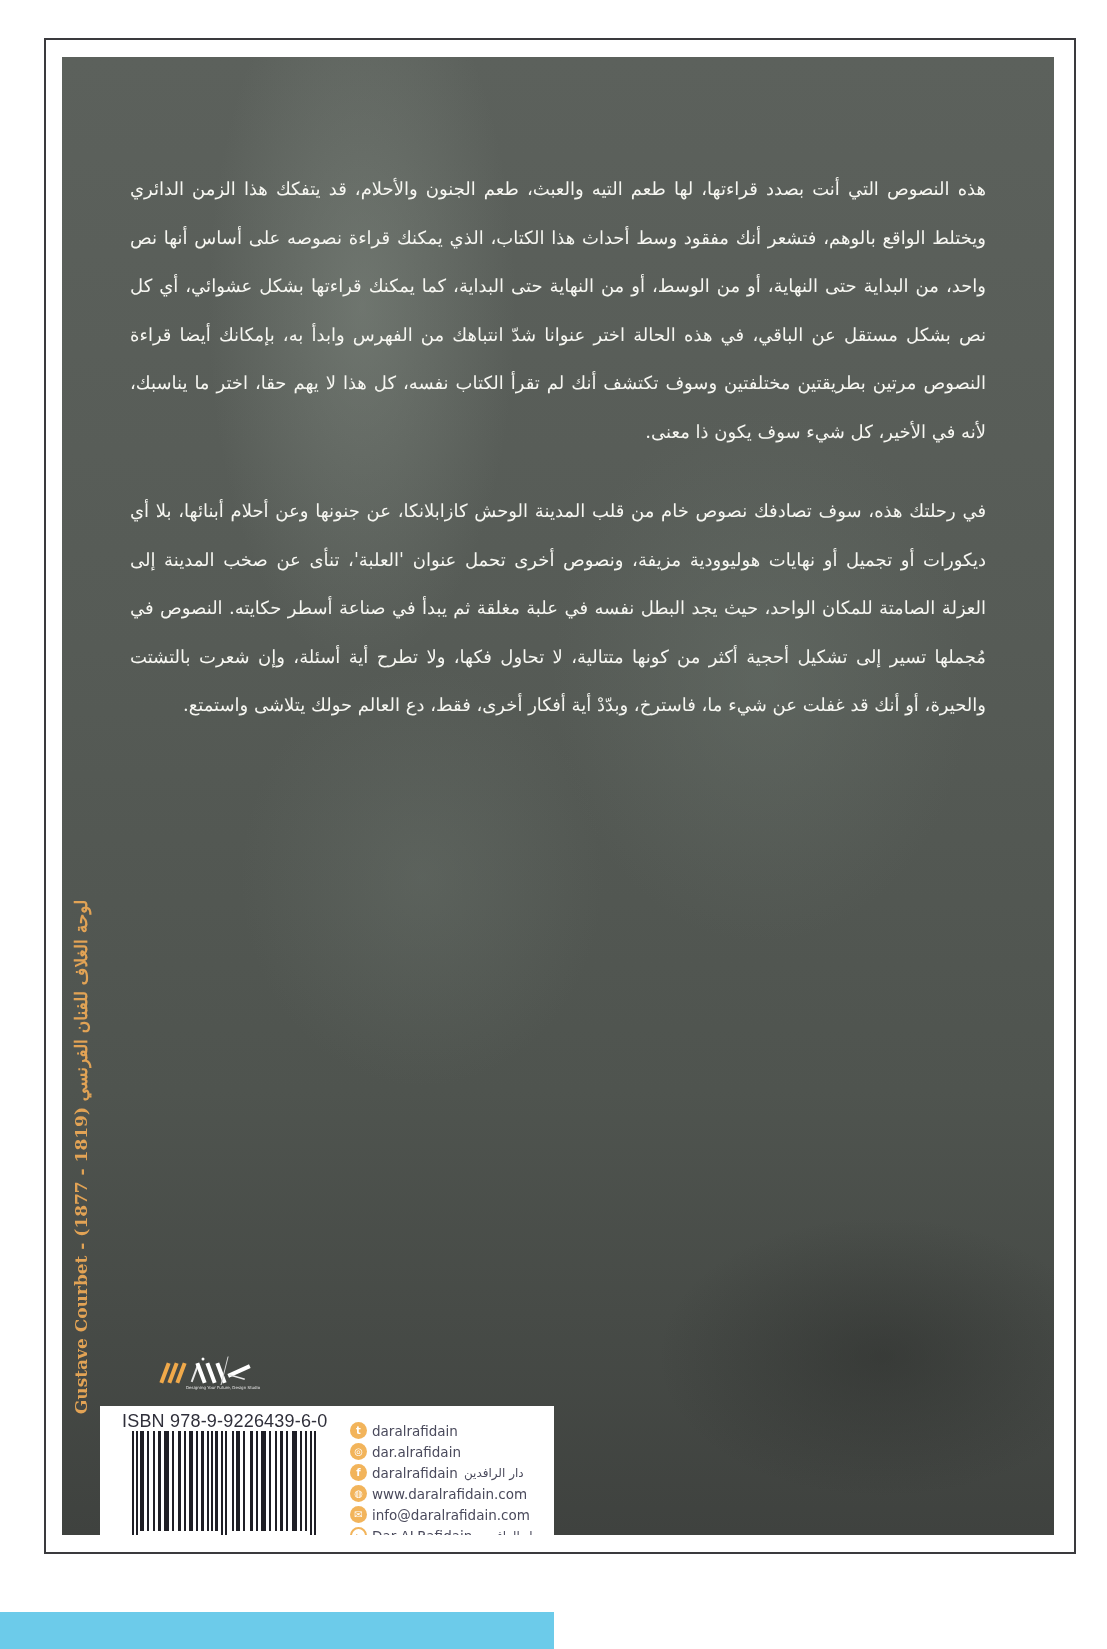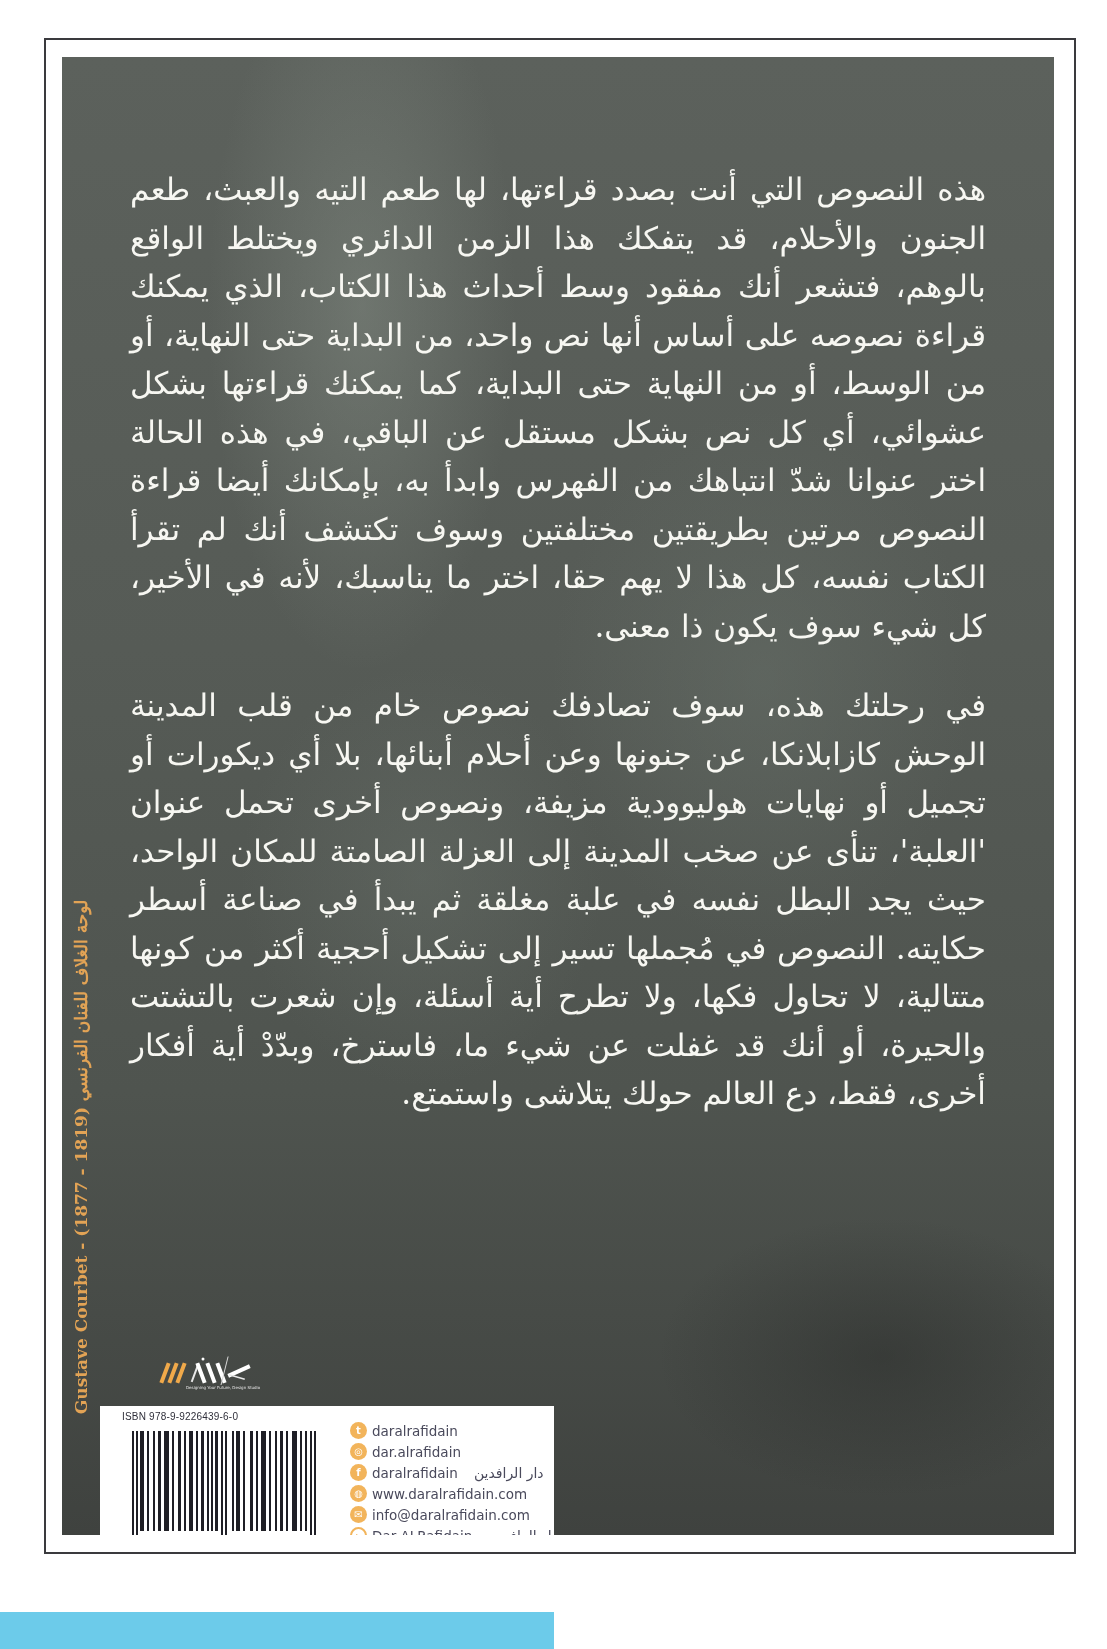--- a/index.html
+++ b/index.html
@@ -20,21 +20,21 @@
         radial-gradient(ellipse 260px 300px at 360px 820px, rgba(120,130,122,0.25), rgba(0,0,0,0) 70%),
         radial-gradient(ellipse 320px 200px at 820px 1300px, rgba(40,42,40,0.45), rgba(0,0,0,0) 70%),
         linear-gradient(180deg, #5c615c 0%, #565b56 40%, #4f544f 70%, #3f423f 100%);
       overflow: hidden;
     }
     .body-text {
       position: absolute; left: 68px; top: 108px; width: 856px;
       direction: rtl; text-align: justify; text-align-last: right;
       color: #f7f7f2;
       font-family: "DejaVu Serif", serif;
-      font-size: 31px; line-height: 48.5px;
+      font-size: 18px; line-height: 48.5px;
     }
     .body-text p { margin: 0; }
     .body-text p + p { margin-top: 31px; }
     .credit-vertical {
       position: absolute; left: 4px; top: 820px; width: 30px; height: 560px;
     }
     .credit-vertical span {
       position: absolute; left: 50%; top: 50%;
       transform: translate(-50%, -50%) rotate(-90deg);
       white-space: nowrap; color: #e2a355;
@@ -47,21 +47,21 @@
     .studio-logo .tagline {
       position: absolute; left: 28px; top: 30px; font-size: 4px; color: #e8e8e8;
       white-space: nowrap;
     }
     .isbn-box {
       position: absolute; left: 38px; top: 1349px; width: 454px; height: 155px;
       background: #ffffff;
     }
     .isbn-label {
       position: absolute; left: 22px; top: 5px; font-family: "Liberation Sans", sans-serif;
-      font-size: 10px; color: #2f2f3a; letter-spacing: 0.2px; white-space: nowrap;
+      font-size: 18px; color: #2f2f3a; letter-spacing: 0.2px; white-space: nowrap;
     }
     .barcode {
       position: absolute; left: 20px; top: 25px; width: 225px; height: 130px;
     }
     .barcode-digits {
       position: absolute; font-family: "Liberation Sans", sans-serif; font-size: 14px;
       color: #2f2f3a; top: 103px; white-space: nowrap;
     }
     .social-list {
       position: absolute; left: 250px; top: 14px; width: 200px;
@@ -71,21 +71,21 @@
       display: flex; align-items: center; height: 21px;
       font-family: "DejaVu Sans", sans-serif; font-size: 13.5px; color: #4a4a5c;
       white-space: nowrap;
     }
     .social-icon {
       width: 17px; height: 17px; border-radius: 50%; background: #f2b45b;
       margin-right: 5px; flex: 0 0 17px; display: flex; align-items: center; justify-content: center;
       color: #fff; font-size: 10px; font-weight: bold; line-height: 1;
     }
     .social-icon.outline { background: #fff; border: 2px solid #f2b45b; box-sizing: border-box; color: #f2b45b; }
-    .social-ar { margin-left: 16px; font-size: 14px; direction: rtl; unicode-bidi: plaintext; }
+    .social-ar { margin-left: 6px; font-size: 12px; direction: rtl; unicode-bidi: plaintext; }
     .blue-strip {
       position: absolute; left: 0; top: 1612px; width: 554px; height: 37px;
       background: #6ccbea;
     }
   </style>
 </head>
 <body>
 
 <div class="outer-frame"></div>
 

